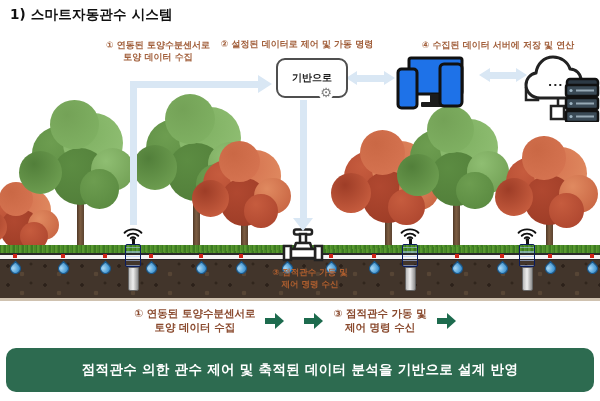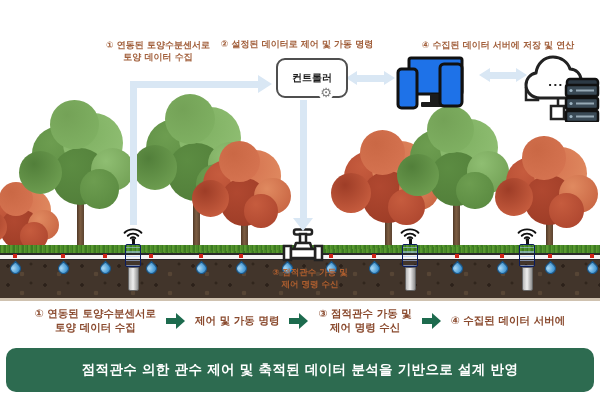--- a/index.html
+++ b/index.html
@@ -40,20 +40,21 @@
   .sstub{background:#111;}
   .sbody{background:linear-gradient(180deg,#3a6de0,#1e3fae);border:1.5px solid #0a1c5e;border-radius:2px;box-sizing:border-box;
         background-image:repeating-linear-gradient(0deg,rgba(170,200,255,.55) 0 1.2px,transparent 1.2px 4.5px);}
   .scyl{background:linear-gradient(90deg,#b9b9b9,#efefef 45%,#8f8f8f);border:1px solid #666;border-radius:0 0 2px 2px;box-sizing:border-box;}
 </style>
 </head>
 <body>
 
 <div id="stage">
 
+  <div class="abs" id="page-title">1) 스마트자동관수 시스템</div>
 
   <div class="abs toplabel" style="left:88px;top:39px;width:140px">
     <div>① 연동된 토양수분센서로</div>
     <div>토양 데이터 수집</div>
   </div>
   <div class="abs toplabel" style="left:218px;top:38px;width:158px">② 설정된 데이터로 제어 및 가동 명령</div>
   <div class="abs toplabel" style="left:406px;top:39px;width:184px">④ 수집된 데이터 서버에 저장 및 연산</div>
 
   <div class="abs" id="scene" style="left:0;top:0;width:600px;height:401px">
     <div id="tree-layer">
@@ -219,21 +220,21 @@
   <div class="abs tri" style="left:384px;top:71px;border-left:11px solid var(--arrow-blue);border-top:7.5px solid transparent;border-bottom:7.5px solid transparent"></div>
 
   <div class="abs tri" style="left:479px;top:68px;border-right:11px solid var(--arrow-blue);border-top:7.5px solid transparent;border-bottom:7.5px solid transparent"></div>
   <div class="abs bar" style="left:490px;top:72px;width:26px;height:7px"></div>
   <div class="abs tri" style="left:516px;top:68px;border-left:11px solid var(--arrow-blue);border-top:7.5px solid transparent;border-bottom:7.5px solid transparent"></div>
 
   <div class="abs bar" style="left:300px;top:100px;width:7px;height:118px"></div>
   <div class="abs tri" style="left:293px;top:218px;border-top:13px solid var(--arrow-blue);border-left:10.5px solid transparent;border-right:10.5px solid transparent"></div>
 
   <div class="abs ctrl">
-    <span>컨트롤러</span>
+    <span>기반으로</span>
   </div>
   <div class="abs gear">⚙</div>
 
   <svg class="abs" style="left:396px;top:56px" width="78" height="58" viewBox="0 0 78 58">
     <rect x="13" y="2" width="53" height="36" rx="2" style="fill:var(--device-blue);stroke:#111;stroke-width:3"></rect>
     <rect x="34" y="38" width="10" height="8" style="fill:#1c1c1c"></rect>
     <rect x="25" y="46" width="28" height="5" rx="1" style="fill:#1c1c1c"></rect>
     <rect x="2" y="13" width="19" height="39" rx="3.5" style="fill:var(--device-blue);stroke:#111;stroke-width:3"></rect>
     <rect x="44" y="8" width="22" height="42" rx="4" style="fill:var(--device-blue);stroke:#111;stroke-width:3"></rect>
   </svg>
@@ -257,30 +258,28 @@
       <rect x="56" y="65.5" width="18" height="2" style="fill:#97aab6"></rect>
   </svg>
 
   <div class="abs steps">
     <div class="step">
       <div>① 연동된 토양수분센서로</div>
       <div>토양 데이터 수집</div>
     </div>
     <div class="garrow"></div>
     <div class="step">
-      <div>제어 및 가동 명령</div>
     </div>
     <div class="garrow"></div>
     <div class="step">
       <div>③ 점적관수 가동 및</div>
       <div>제어 명령 수신</div>
     </div>
     <div class="garrow"></div>
     <div class="step">
-      <div>④ 수집된 데이터 서버에</div>
     </div>
   </div>
 
   <div class="abs banner">
     <span>점적관수 의한 관수 제어 및 축적된 데이터 분석을 기반으로 설계 반영</span>
   </div>
 
 </div>
 
 </body></html>

